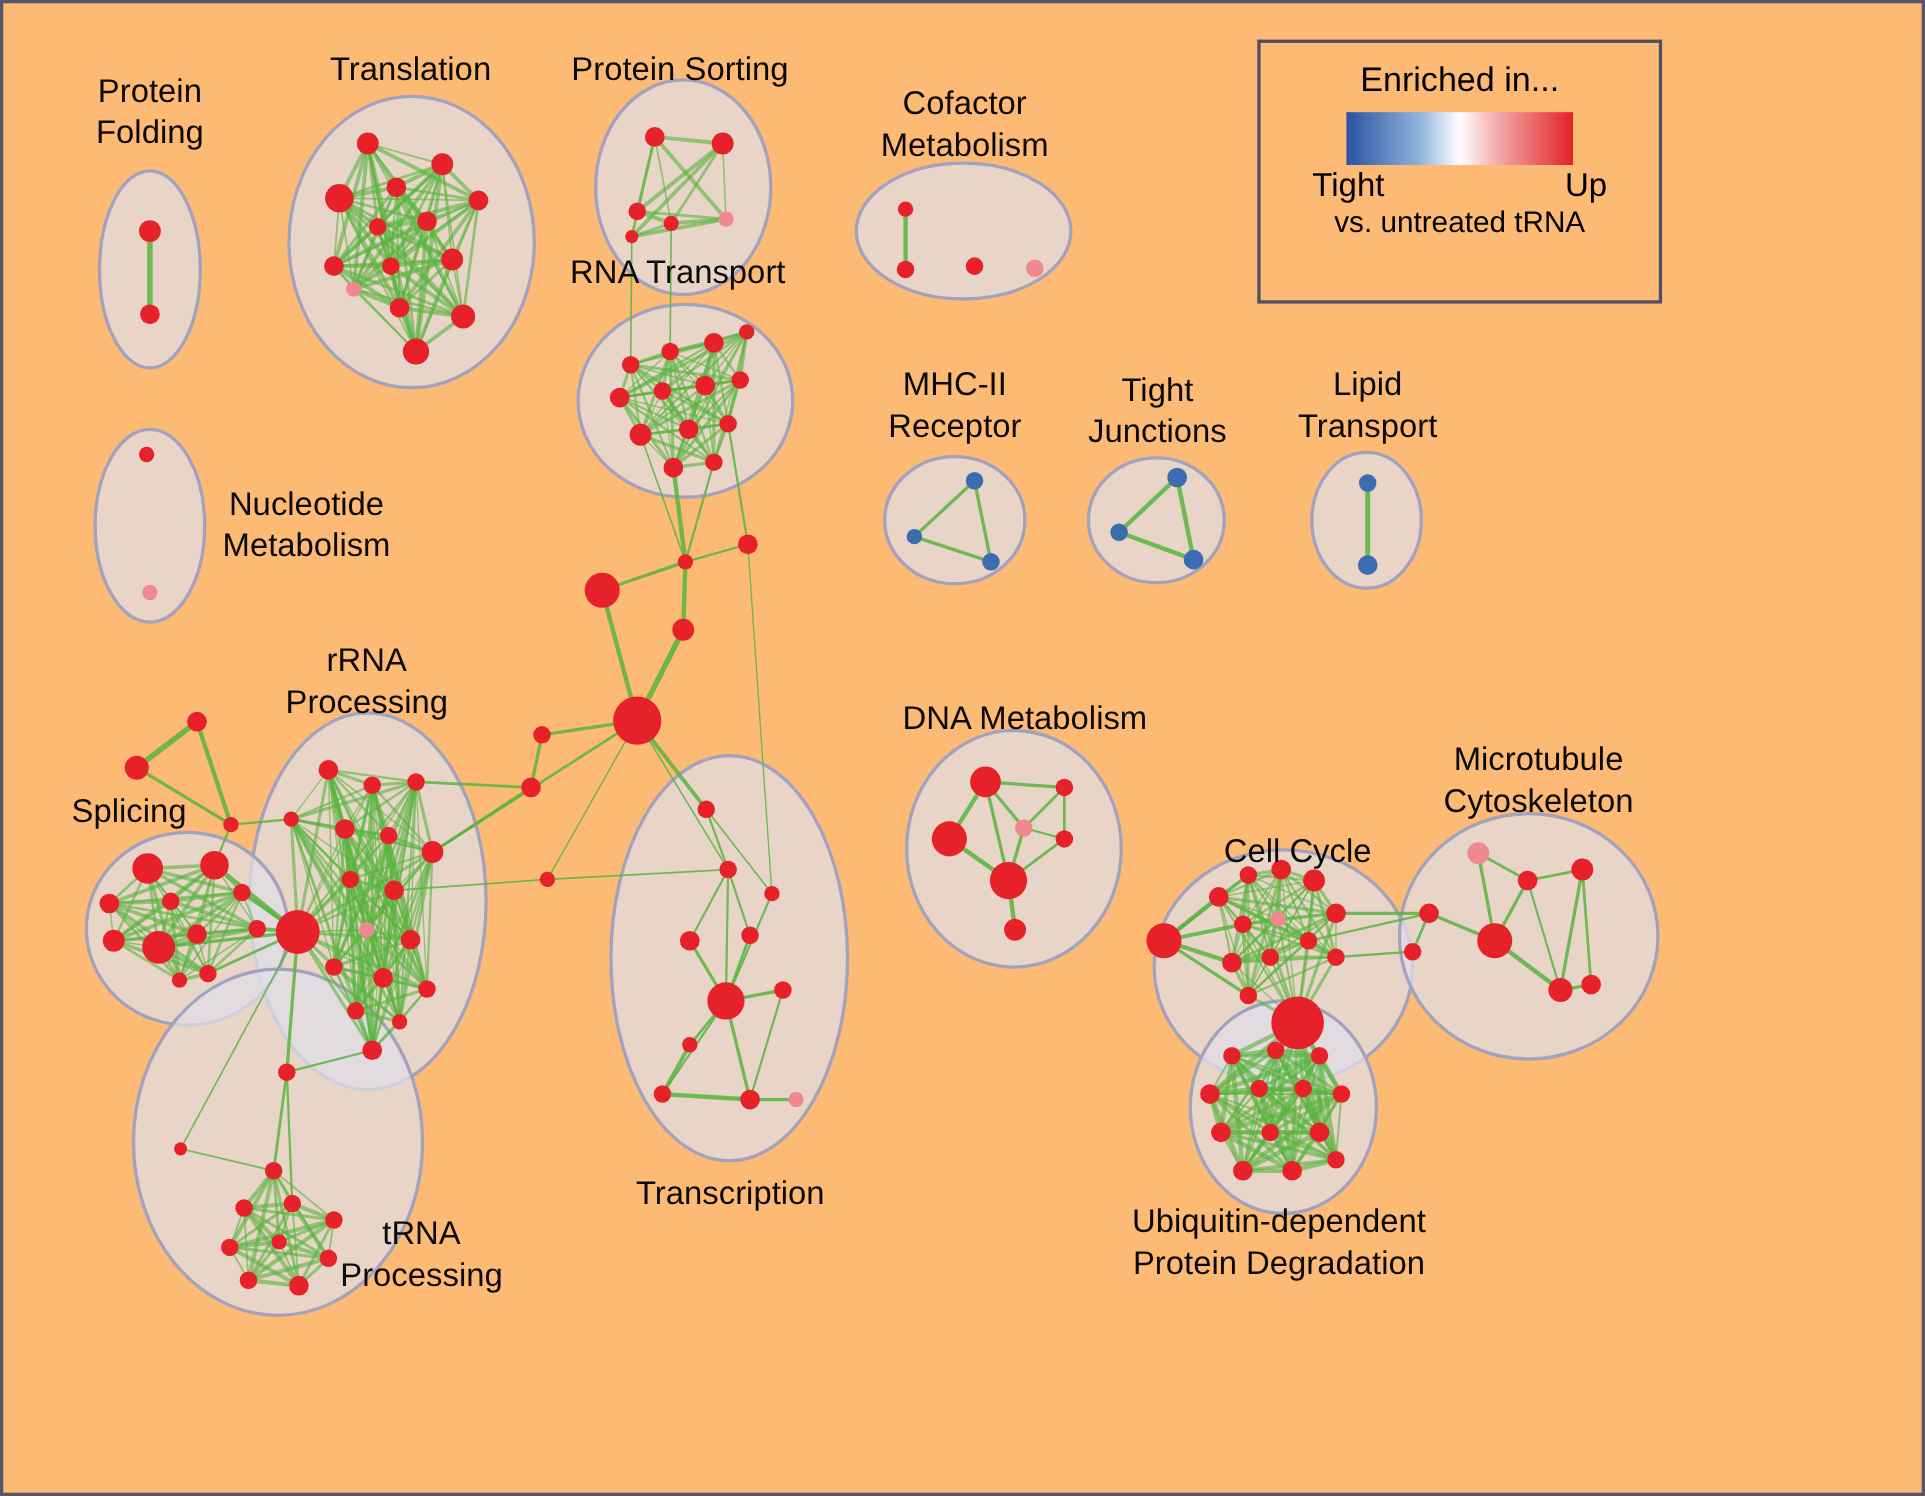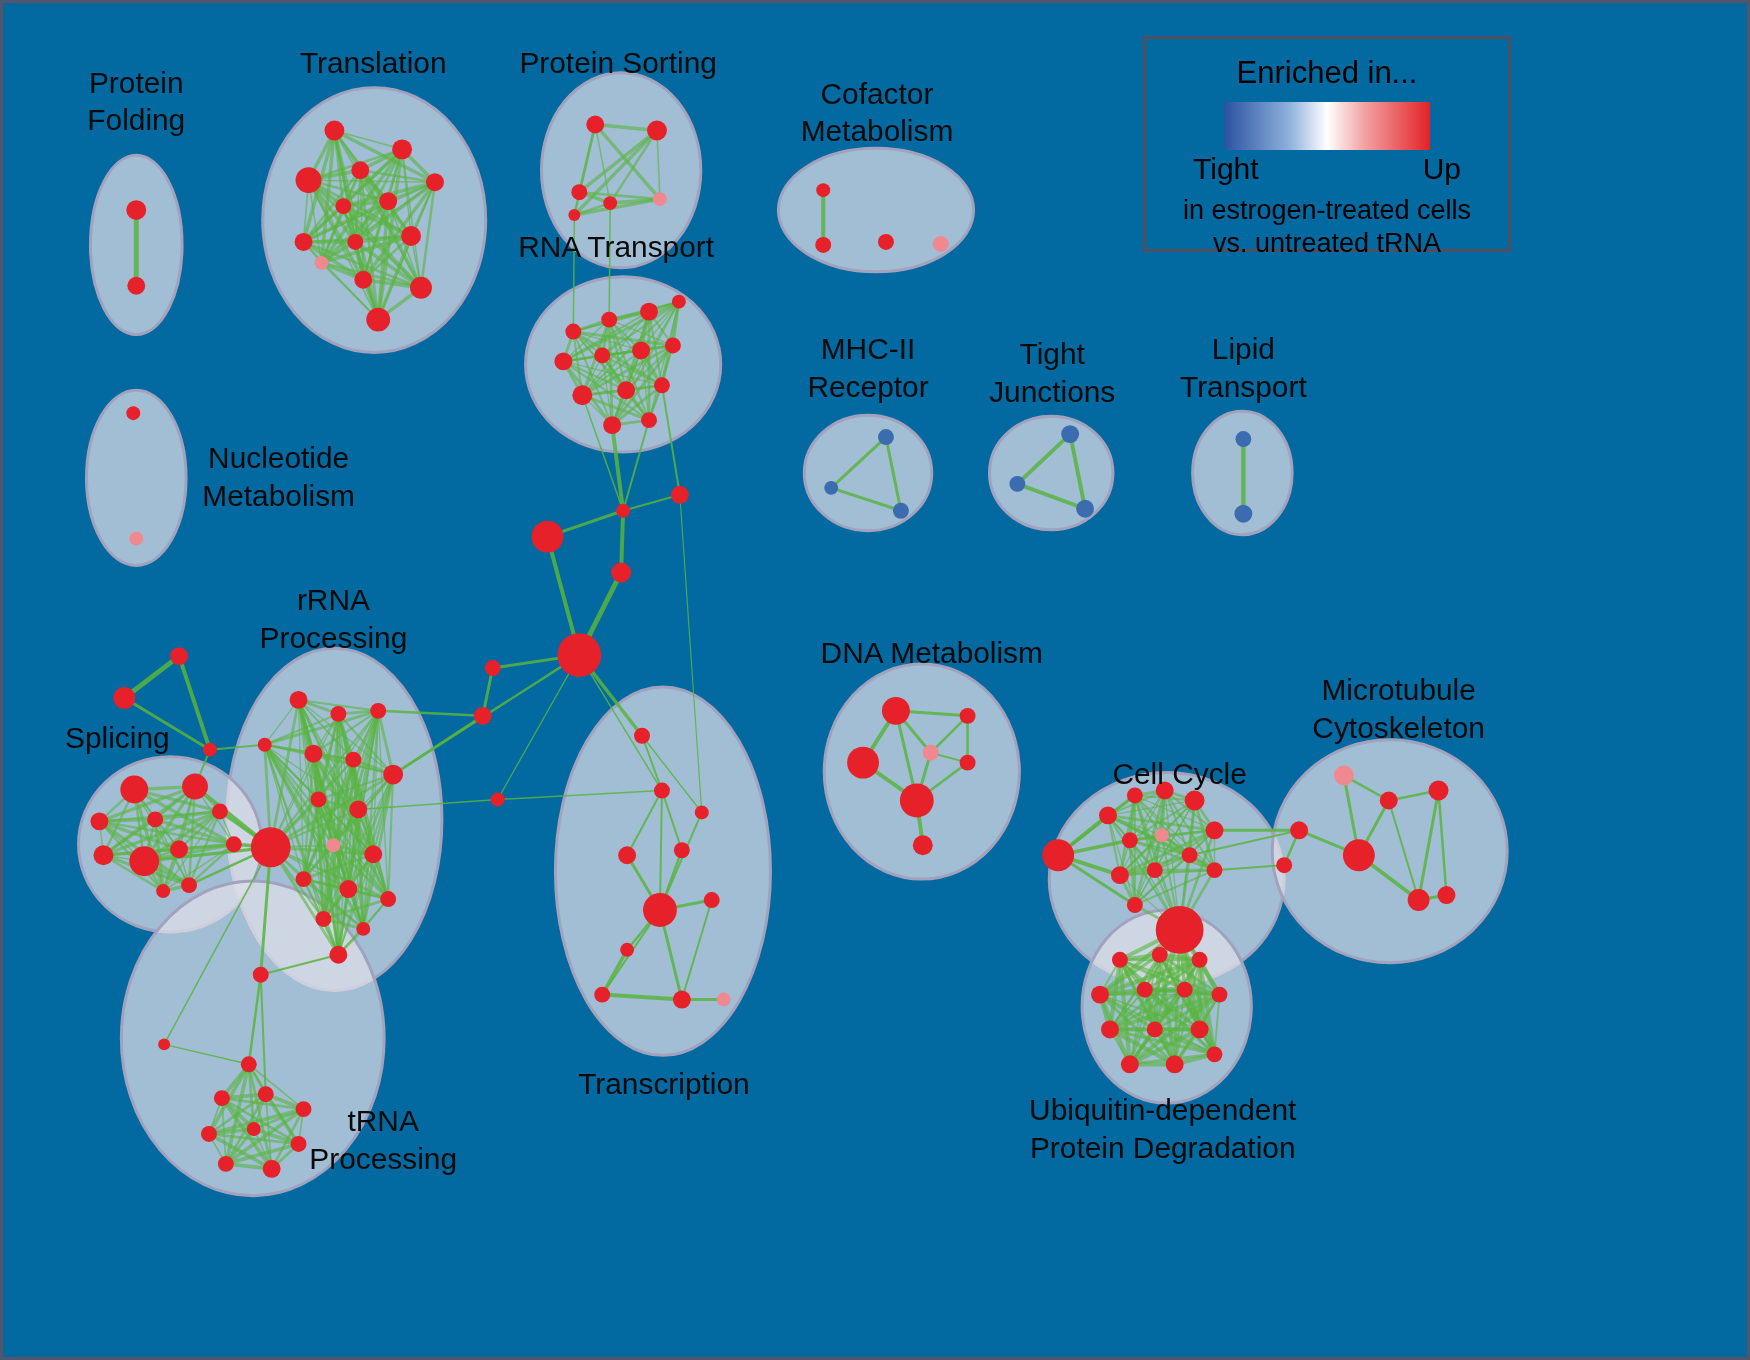--- a/index.html
+++ b/index.html
@@ -7,34 +7,34 @@
     position:relative;
     width:1750px;height:1360px;
     box-sizing:border-box;
     border:3px solid #54546a;
     background:#c7c8e2;
     overflow:hidden;
     font-family:"Liberation Sans", sans-serif;
   }
   #network{position:absolute;left:0;top:0;width:100%;height:100%;}
   .legend{
-    position:absolute;left:1140px;top:33px;width:368px;height:216px;
+    position:absolute;left:1140px;top:33px;width:368px;height:240px;
     box-sizing:border-box;border:3px solid #4f4f63;
     text-align:center;color:#000;
   }
   .legend-title{font-size:31px;margin-top:16px;}
   .legend-gradient{width:206px;height:48px;margin:11px auto 2px auto;}
   .legend-scale{display:flex;justify-content:space-between;width:268px;margin:2px auto 0 auto;font-size:30px;}
   .legend-caption{font-size:27px;line-height:33px;}
   .legend-caption.first{margin-top:8px;}
 </style>
 </head>
 <body>
 
-<div id="fig" style="background: #0369a1; border-color: rgb(84, 84, 106);">
+<div id="fig" style="background: #fdba74; border-color: rgb(84, 84, 106);">
   <svg id="network" viewBox="0 0 1750 1360">
       <g>
         <ellipse cx="133" cy="243" rx="46" ry="90" fill="#dfdfe9" fill-opacity="0.72" stroke="#a2a2bd" stroke-width="3"></ellipse>
         <ellipse cx="372" cy="218" rx="112" ry="133" fill="#dfdfe9" fill-opacity="0.72" stroke="#a2a2bd" stroke-width="3"></ellipse>
         <ellipse cx="620" cy="168" rx="80" ry="98" fill="#dfdfe9" fill-opacity="0.72" stroke="#a2a2bd" stroke-width="3"></ellipse>
         <ellipse cx="876" cy="208" rx="98" ry="62" fill="#dfdfe9" fill-opacity="0.72" stroke="#a2a2bd" stroke-width="3"></ellipse>
         <ellipse cx="622" cy="363" rx="98" ry="88" fill="#dfdfe9" fill-opacity="0.72" stroke="#a2a2bd" stroke-width="3"></ellipse>
         <ellipse cx="133" cy="477" rx="50" ry="88" fill="#dfdfe9" fill-opacity="0.72" stroke="#a2a2bd" stroke-width="3"></ellipse>
         <ellipse cx="868" cy="472" rx="64" ry="58" fill="#dfdfe9" fill-opacity="0.72" stroke="#a2a2bd" stroke-width="3"></ellipse>
         <ellipse cx="1052" cy="472" rx="62" ry="57" fill="#dfdfe9" fill-opacity="0.72" stroke="#a2a2bd" stroke-width="3"></ellipse>
@@ -916,16 +916,15 @@
       </g>
     </svg>
 
   <div class="legend">
     <div class="legend-title">Enriched in...</div>
     <div class="legend-gradient" id="legend-gradient" style="background: linear-gradient(90deg, rgb(42, 82, 162) 0%, rgb(143, 178, 220) 32%, rgb(255, 255, 255) 50%, rgb(242, 163, 164) 68%, rgb(227, 34, 39) 100%);"></div>
     <div class="legend-scale">
       <span>Tight</span>
       <span>Up</span>
     </div>
-    <div class="legend-caption first">in estrogen-treated cells</div>
     <div class="legend-caption">vs. untreated tRNA</div>
   </div>
 </div>
 
 </body></html>

